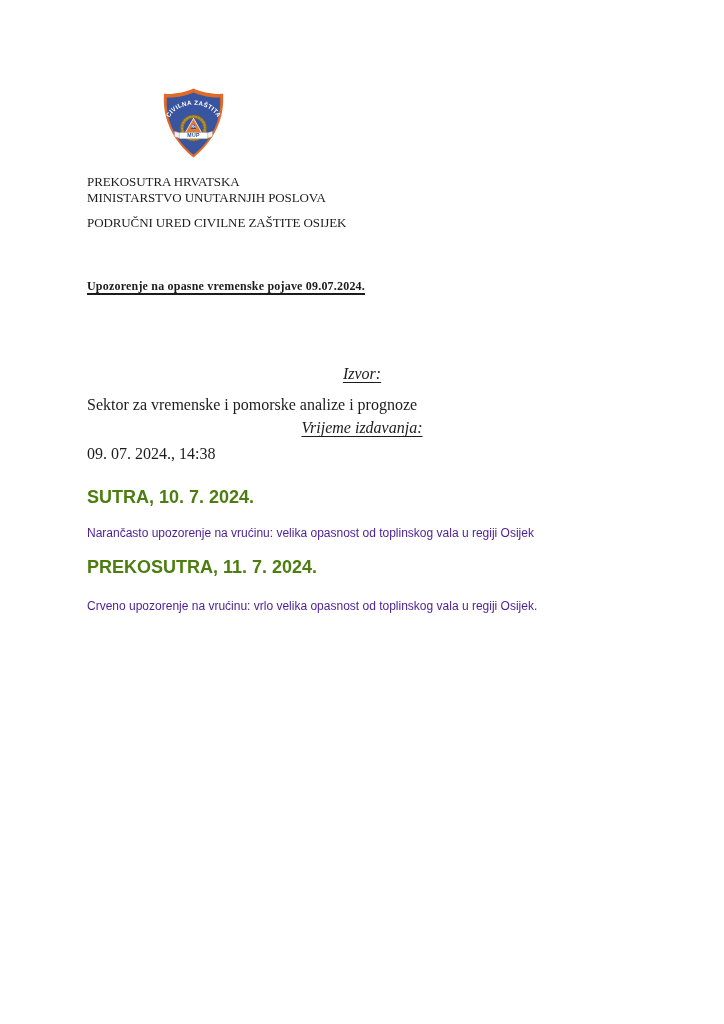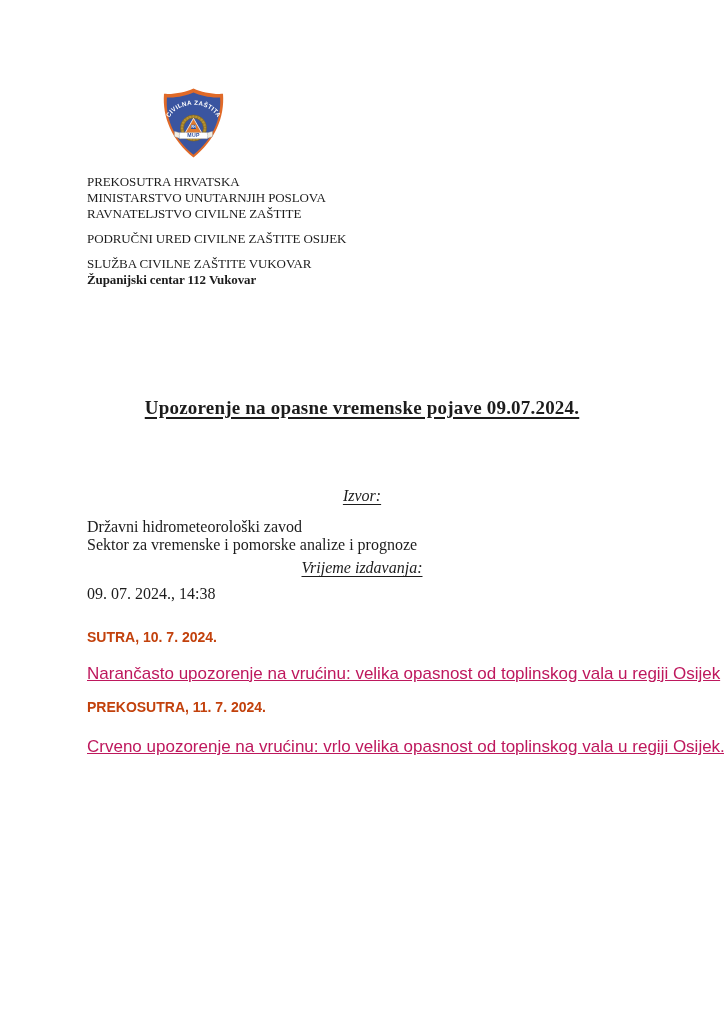--- a/index.html
+++ b/index.html
@@ -8,41 +8,41 @@
     padding:87px 87px 0 87px;box-sizing:border-box;
     font-family:"Liberation Serif",serif;color:#1c1c1c;
     overflow:hidden;position:relative;
   }
   .logo{margin-left:70px;width:73px;height:72px;}
   .org-block{margin-top:15px;font-size:13px;line-height:16px;letter-spacing:-0.1px;}
   .org-office{margin-top:9px;font-size:13px;line-height:16px;letter-spacing:-0.1px;}
   .org-service{margin-top:9px;font-size:13px;line-height:16px;letter-spacing:-0.1px;}
   .bold{font-weight:bold;}
   .title{
-    margin:108px 0 0 0;text-align:center;
-    font-size:19px;font-weight:bold;line-height:24px;
+    margin:43px 0 0 0;text-align:left;
+    font-size:12px;font-weight:bold;line-height:24px;
     text-decoration:underline;text-decoration-thickness:1.6px;text-underline-offset:3px;
     letter-spacing:0.2px;
   }
   .section-label{
     margin-top:66px;font-size:16px;font-style:italic;line-height:19px;
     text-decoration:underline;text-underline-offset:3px;text-align:center;
   }
   .section-label.issue{margin-top:4px;}
   .body-serif{margin-top:13px;font-size:16px;line-height:18px;}
   .issue-value{margin-top:8px;font-size:16px;line-height:18px;}
   .warn-day{
     font-family:"Liberation Sans",sans-serif;font-weight:bold;
-    font-size:14px;line-height:17px;color:#c2410c;
+    font-size:18px;line-height:17px;color:#4d7c0f;
   }
   .warn-day.first{margin-top:26px;}
   .warn-day.second{margin-top:17px;}
   .warn-text{
-    font-family:"Liberation Sans",sans-serif;font-size:17px;line-height:17px;
-    color:#be185d;white-space:nowrap;text-decoration:underline;
+    font-family:"Liberation Sans",sans-serif;font-size:12px;line-height:17px;
+    color:#4c1d95;white-space:nowrap;
   }
   .warn-text.first{margin-top:19px;}
   .warn-text.second{margin-top:22px;}
 </style>
 </head>
 <body>
 
 <div class="page">
 
   <div class="logo">
@@ -65,36 +65,30 @@
       <path d="M23.5 61.5 L32 63.8 L32 71.8 L23.5 68.8 Z" fill="#f2efe6" stroke="#8a8a8a" stroke-width="0.5"></path>
       <path d="M76.5 61.5 L68 63.8 L68 71.8 L76.5 68.8 Z" fill="#f2efe6" stroke="#8a8a8a" stroke-width="0.5"></path>
       <path d="M31 63.2 L69 63.2 Q70.6 67.5 69 71.8 L31 71.8 Q29.4 67.5 31 63.2 Z" fill="#ffffff" stroke="#8a8a8a" stroke-width="0.5"></path>
       <text x="50" y="70" font-size="7.2" fill="#2d4f9e" text-anchor="middle" font-weight="bold" letter-spacing="0.4" font-family="Liberation Sans, sans-serif">MUP</text>
     </svg>
   </div>
 
   <div class="org-block">
     <div>PREKOSUTRA HRVATSKA</div>
     <div>MINISTARSTVO UNUTARNJIH POSLOVA</div>
-    <div>RAVNATELJSTVO CIVILNE ZAŠTITE</div>
   </div>
 
   <div class="org-office">PODRUČNI URED CIVILNE ZAŠTITE OSIJEK</div>
 
-  <div class="org-service">
-    <div>SLUŽBA CIVILNE ZAŠTITE VUKOVAR</div>
-    <div class="bold">Županijski centar 112 Vukovar</div>
-  </div>
 
   <h1 class="title">Upozorenje na opasne vremenske pojave 09.07.2024.</h1>
 
   <div class="section-label">Izvor:</div>
 
   <div class="body-serif">
-    <div>Državni hidrometeorološki zavod</div>
     <div>Sektor za vremenske i pomorske analize i prognoze</div>
   </div>
 
   <div class="section-label issue">Vrijeme izdavanja:</div>
 
   <div class="issue-value">09. 07. 2024., 14:38</div>
 
   <div class="warn-day first">SUTRA, 10. 7. 2024.</div>
   <div class="warn-text first">Narančasto upozorenje na vrućinu: velika opasnost od toplinskog vala u regiji Osijek</div>
 

